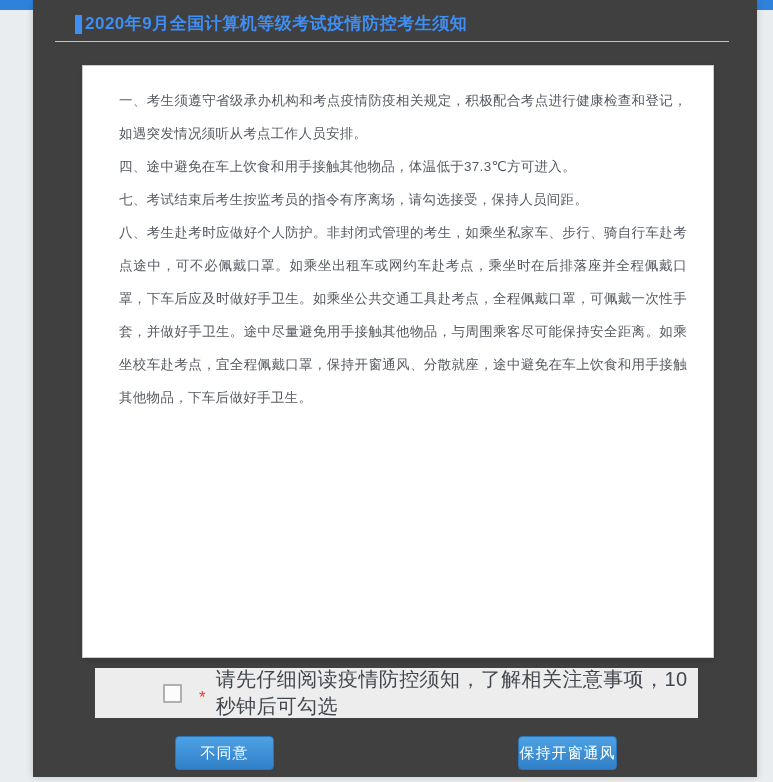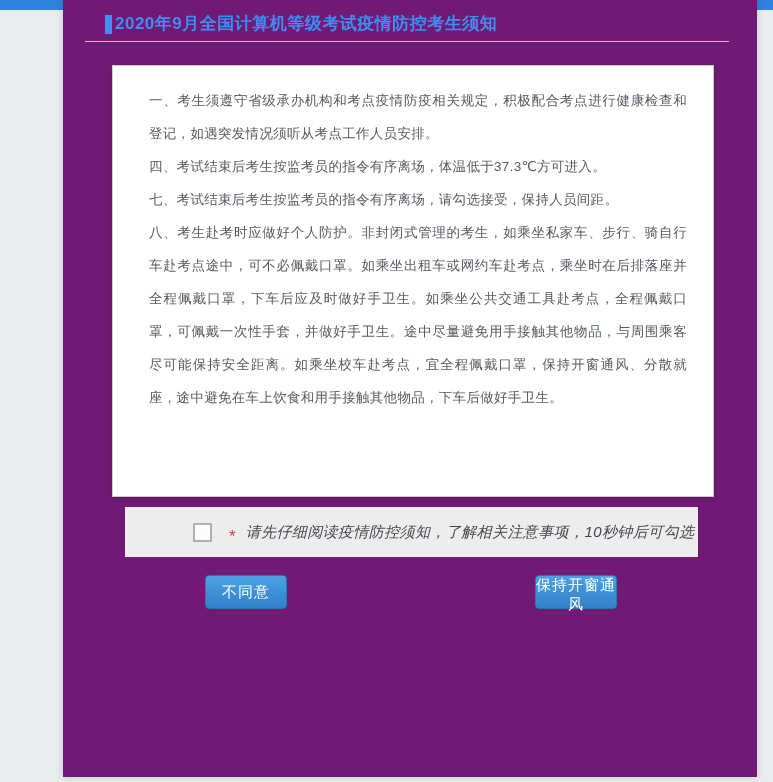--- a/index.html
+++ b/index.html
@@ -7,40 +7,39 @@
     width:773px;height:782px;position:relative;overflow:hidden;
     background:#EAEDEF;
     font-family:"Liberation Sans","DejaVu Sans",sans-serif;
   }
   .topbar{
     position:absolute;top:0;left:0;width:100%;height:10px;
     background:#2E82DC;z-index:0;
   }
   .panel{
     position:absolute;top:0;left:33px;right:16px;bottom:5px;
-    background:#701a75;z-index:1;
+    background:#404040;z-index:1;
     box-shadow:0 0 7px rgba(0,0,0,0.18);
-    margin-left:30px;
   }
   .title-row{
     padding:14px 0 0 42px;
     display:flex;align-items:center;height:20px;
   }
   .title-marker{
     width:7px;height:19px;background:#3E8EF3;margin-right:3px;flex:0 0 auto;
   }
   .page-title{
     margin:0;font-size:17px;line-height:20px;font-weight:bold;
     color:#3E8EF3;letter-spacing:0.5px;white-space:nowrap;
   }
   .title-divider{
     height:1px;background:#C5C5C5;margin:7px 28px 0 22px;
   }
   .notice-box{
-    margin:23px 43px 0 49px;height:432px;box-sizing:border-box;
+    margin:23px 43px 0 49px;height:593px;box-sizing:border-box;
     border:1px solid #CBCBCB;background:#ffffff;
     box-shadow:1px 2px 5px rgba(0,0,0,0.14);
     padding:18px 26px 14px 36px;overflow:hidden;
   }
   .notice-box p{
     margin:0;font-size:13.5px;line-height:33px;
     color:#555A61;letter-spacing:0.3px;text-align:justify;
   }
   .agree-strip{
     margin:10px 59px 0 62px;height:50px;box-sizing:border-box;
@@ -50,28 +49,28 @@
   .agree-checkbox{
     width:15px;height:15px;flex:0 0 auto;
     border:2px solid #AFAFAF;background:#FCFCFC;border-radius:1px;
     cursor:pointer;
   }
   .required-asterisk{
     color:#E23B3B;font-size:17px;line-height:17px;
     margin:8px 10px 0 17px;flex:0 0 auto;
   }
   .agree-label{
-    font-size:15px;color:#42474E;letter-spacing:0.4px;font-style:italic;
+    font-size:20px;color:#42474E;letter-spacing:0.4px;
   }
   .buttons-row{
     margin:18px 140px 0 142px;
     display:flex;justify-content:space-between;align-items:center;
   }
   .btn{
-    width:82px;height:34px;box-sizing:border-box;
+    width:99px;height:34px;box-sizing:border-box;
     border:1px solid #2B76B8;border-radius:4px;
     background:linear-gradient(180deg,#4CA1E3 0%,#3181C9 100%);
     color:#ffffff;font-size:15px;letter-spacing:1px;
     font-family:inherit;cursor:pointer;padding:0;
   }
 </style>
 </head>
 <body>
 
 <div class="topbar"></div>
@@ -79,21 +78,21 @@
 <div class="panel">
 
   <div class="title-row">
     <span class="title-marker"></span>
     <h1 class="page-title">2020年9月全国计算机等级考试疫情防控考生须知</h1>
   </div>
   <div class="title-divider"></div>
 
   <div class="notice-box">
     <p>一、考生须遵守省级承办机构和考点疫情防疫相关规定，积极配合考点进行健康检查和登记，如遇突发情况须听从考点工作人员安排。</p>
-    <p>四、考试结束后考生按监考员的指令有序离场，体温低于37.3℃方可进入。</p>
+    <p>四、途中避免在车上饮食和用手接触其他物品，体温低于37.3℃方可进入。</p>
     <p>七、考试结束后考生按监考员的指令有序离场，请勾选接受，保持人员间距。</p>
     <p>八、考生赴考时应做好个人防护。非封闭式管理的考生，如乘坐私家车、步行、骑自行车赴考点途中，可不必佩戴口罩。如乘坐出租车或网约车赴考点，乘坐时在后排落座并全程佩戴口罩，下车后应及时做好手卫生。如乘坐公共交通工具赴考点，全程佩戴口罩，可佩戴一次性手套，并做好手卫生。途中尽量避免用手接触其他物品，与周围乘客尽可能保持安全距离。如乘坐校车赴考点，宜全程佩戴口罩，保持开窗通风、分散就座，途中避免在车上饮食和用手接触其他物品，下车后做好手卫生。</p>
   </div>
 
   <div class="agree-strip">
     <span class="agree-checkbox"></span>
     <span class="required-asterisk">*</span>
     <span class="agree-label">请先仔细阅读疫情防控须知，了解相关注意事项，10秒钟后可勾选</span>
   </div>
 

